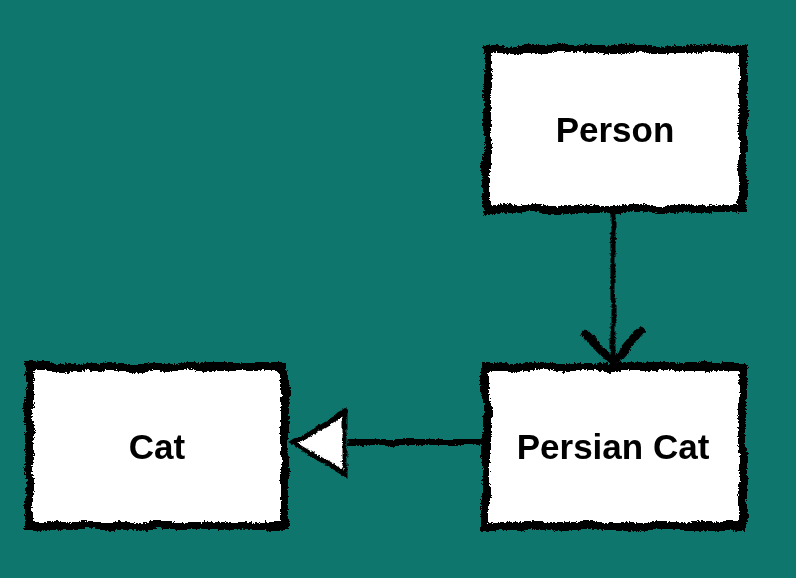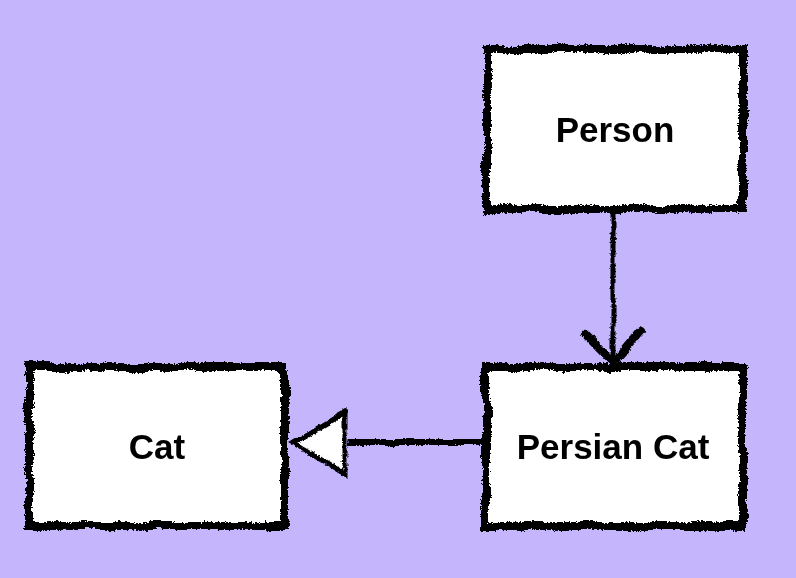--- a/index.html
+++ b/index.html
@@ -7,21 +7,21 @@
     padding: 0;
     background: #ffffff;
     width: 796px;
     height: 578px;
     overflow: hidden;
   }
   .canvas {
     position: relative;
     width: 796px;
     height: 578px;
-    background: #c4b5fd;
+    background: #0f766e;
   }
   svg { display: block; }
   .node-label {
     font-family: "Liberation Sans", sans-serif;
     font-weight: bold;
     font-size: 35px;
     fill: #000000;
     text-anchor: middle;
   }
 </style>

